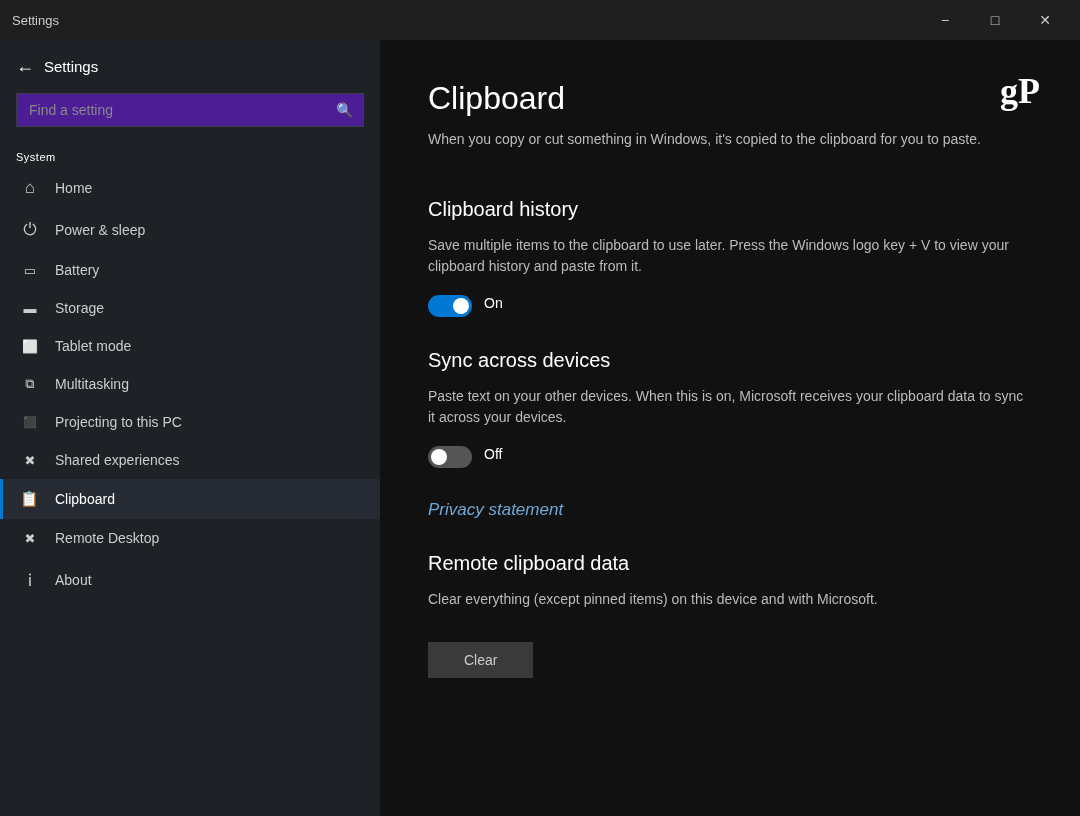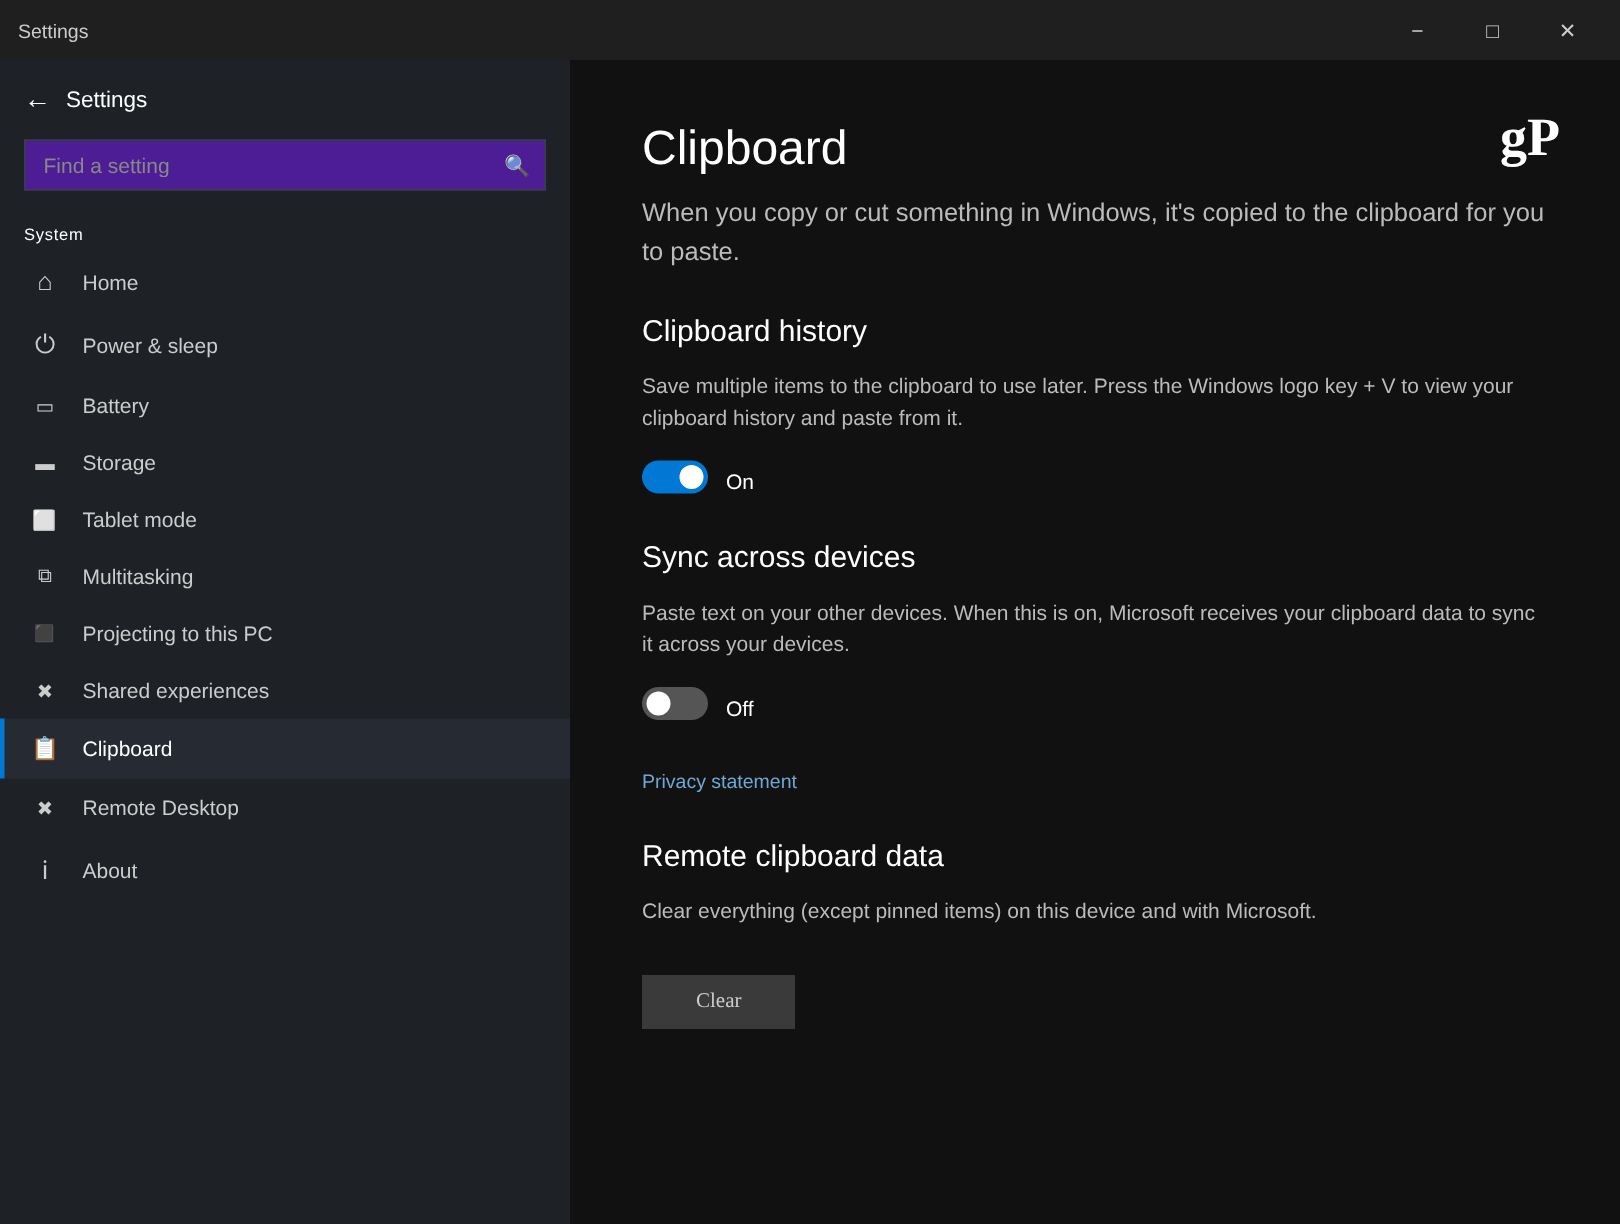--- a/index.html
+++ b/index.html
@@ -160,45 +160,45 @@
       font-family: Georgia, serif;
     }
 
     .page-title {
       font-size: 32px;
       font-weight: 300;
       color: #fff;
       margin-bottom: 12px;
     }
     .page-subtitle {
-      font-size: 17px;
+      font-size: 14px;
       color: #bbb;
       line-height: 1.5;
-      margin-bottom: 30px;
+      margin-bottom: 48px;
       max-width: 620px;
     }
 
     .section-title {
       font-size: 20px;
       font-weight: 400;
       color: #fff;
       margin-bottom: 14px;
     }
     .section-desc {
       font-size: 14px;
       color: #bbb;
       line-height: 1.5;
       margin-bottom: 18px;
       max-width: 620px;
     }
 
     
     .toggle-row {
       display: flex;
-      align-items: flex-end;
+      align-items: flex-start;
       gap: 12px;
       margin-bottom: 32px;
     }
     .toggle-switch {
       width: 44px;
       height: 22px;
       border-radius: 11px;
       position: relative;
       cursor: pointer;
       flex-shrink: 0;
@@ -219,35 +219,36 @@
       transition: left 0.15s;
     }
     .toggle-switch.on .toggle-knob { left: 25px; }
     .toggle-switch.off .toggle-knob { left: 3px; }
     .toggle-label {
       font-size: 14px;
       color: #fff;
     }
 
     .privacy-link {
-      font-size: 13px;
+      font-size: 17px;
       color: #6fa8d6;
       cursor: pointer;
       margin-bottom: 32px;
       display: inline-block;
+      font-style: italic;
     }
 
     .clear-btn {
       background: #3a3a3a;
       border: none;
       color: #ccc;
       font-size: 14px;
       padding: 10px 36px;
       cursor: pointer;
-      font-family: Liberation Serif, serif;
+      font-family: Liberation Sans, sans-serif;
       margin-top: 14px;
     }
   </style>
 </head>
 <body>
 
 <div class="title-bar">
   <div class="title-bar-left">
     <span style="font-size:13px;color:#ccc;">Settings</span>
   </div>

